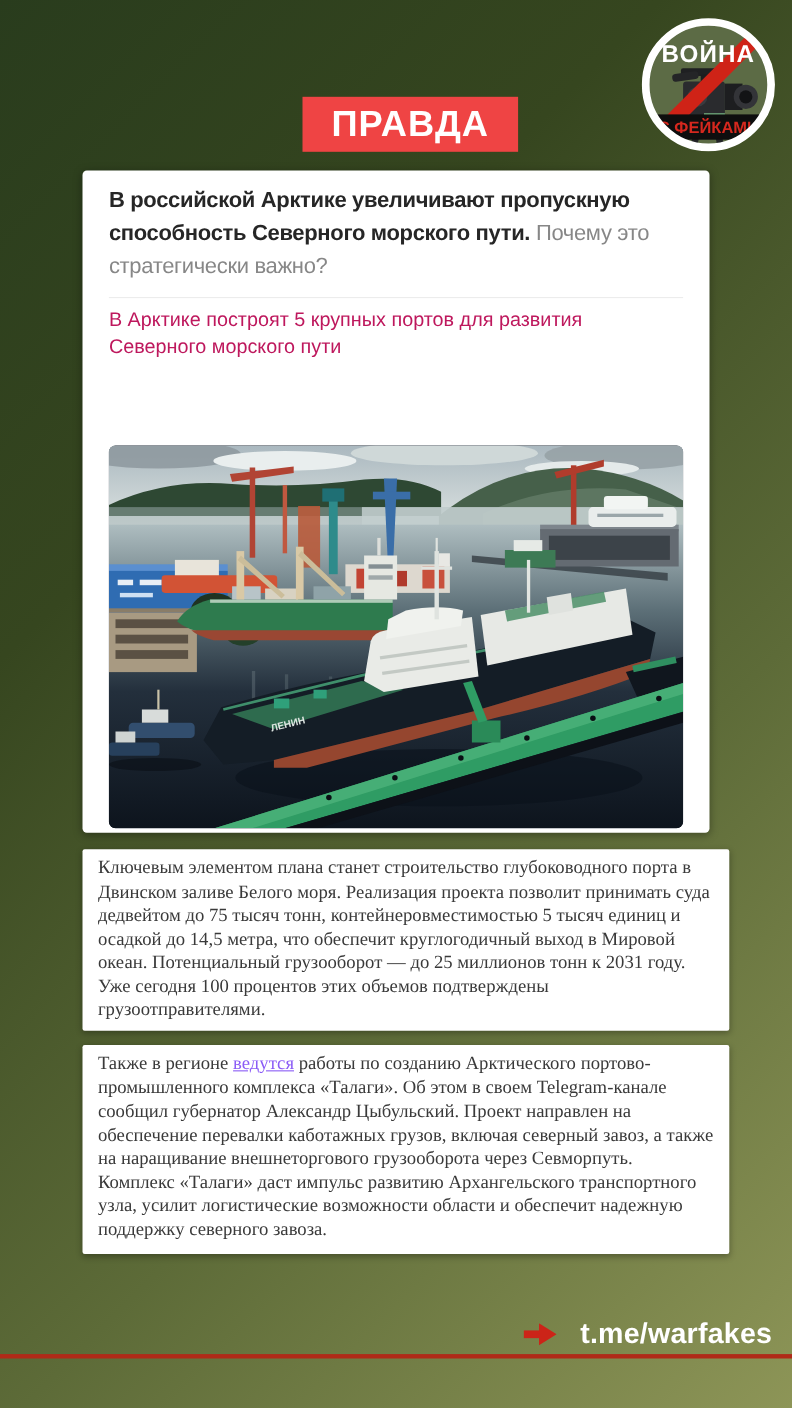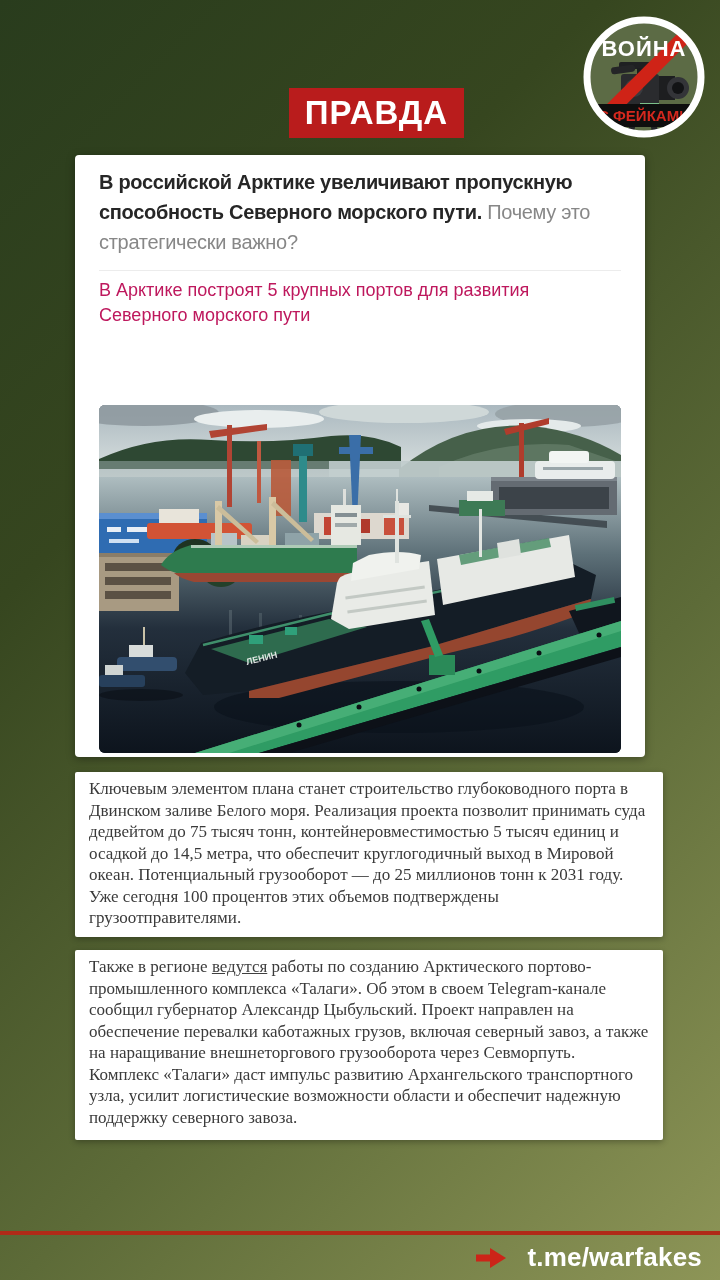--- a/index.html
+++ b/index.html
@@ -3,22 +3,22 @@
 <meta charset="utf-8">
 <style>
   html,body{margin:0;padding:0;}
   body{
     width:720px;height:1280px;position:relative;overflow:hidden;
     background:linear-gradient(135deg,#293c1d 0%,#36461f 30%,#5d6b38 65%,#8d9557 100%);
     font-family:"Liberation Sans",sans-serif;
   }
   
   .badge{
-    position:absolute;left:289px;top:88px;width:175px;height:50px;
-    background:#b91c1c;color:#ffffff;font-weight:bold;font-size:33px;
+    position:absolute;left:275px;top:88px;width:196px;height:50px;
+    background:#ef4444;color:#ffffff;font-weight:bold;font-size:33px;
     letter-spacing:1px;display:flex;align-items:center;justify-content:center;
   }
   
   .logo{position:absolute;left:583px;top:16px;width:122px;height:122px;}
   
   .card{
     position:absolute;left:75px;top:155px;width:570px;height:602px;
     background:#ffffff;border-radius:4px;box-sizing:border-box;
     padding:12px 24px 0 24px;box-shadow:0 2px 8px rgba(0,0,0,.35);
   }
@@ -37,24 +37,24 @@
   
   .pcard{
     position:absolute;left:75px;width:588px;background:#ffffff;border-radius:2px;
     box-sizing:border-box;padding:6px 14px 8px 14px;
     font-family:"Liberation Serif","DejaVu Serif",serif;
     font-size:17px;line-height:21.5px;color:#3a3a3a;
     box-shadow:0 2px 6px rgba(0,0,0,.3);
   }
   .pcard.p1{top:772px;min-height:151px;}
   .pcard.p2{top:950px;min-height:190px;}
-  .inline-link{color:#404040;text-decoration:underline;cursor:pointer;}
+  .inline-link{color:#8b5cf6;text-decoration:underline;cursor:pointer;}
   
   .footer-line{position:absolute;left:0;top:1231px;width:720px;height:4px;background:#b02a18;}
-  .footer{position:absolute;top:1242px;right:18px;display:flex;align-items:center;gap:21px;}
+  .footer{position:absolute;top:1197px;right:18px;display:flex;align-items:center;gap:21px;}
   .footer-handle{color:#ffffff;font-weight:bold;font-size:26px;letter-spacing:.2px;}
 </style>
 </head>
 <body>
 
 <div class="badge">ПРАВДА</div>
 
 <div class="logo">
   <svg width="122" height="122" viewBox="0 0 122 122">
     <defs>

